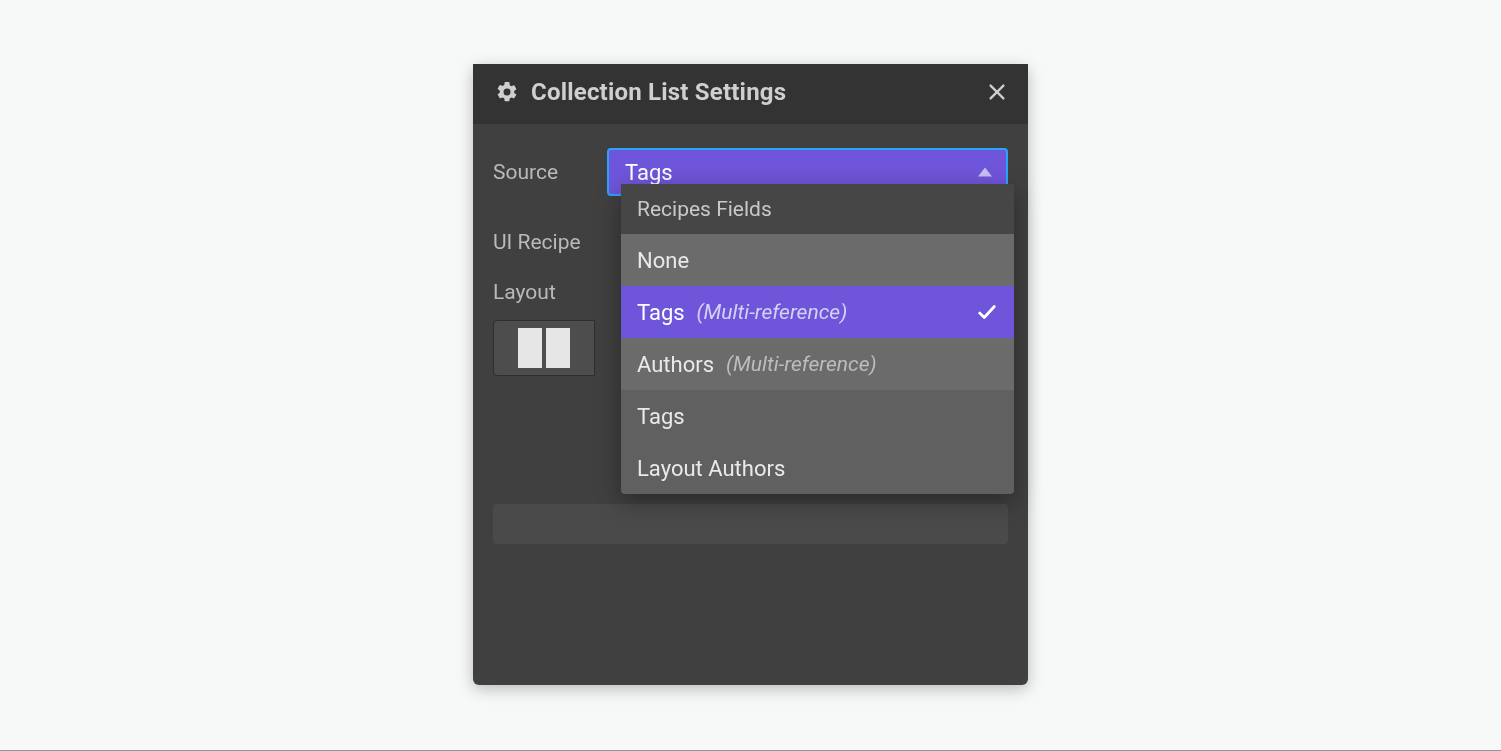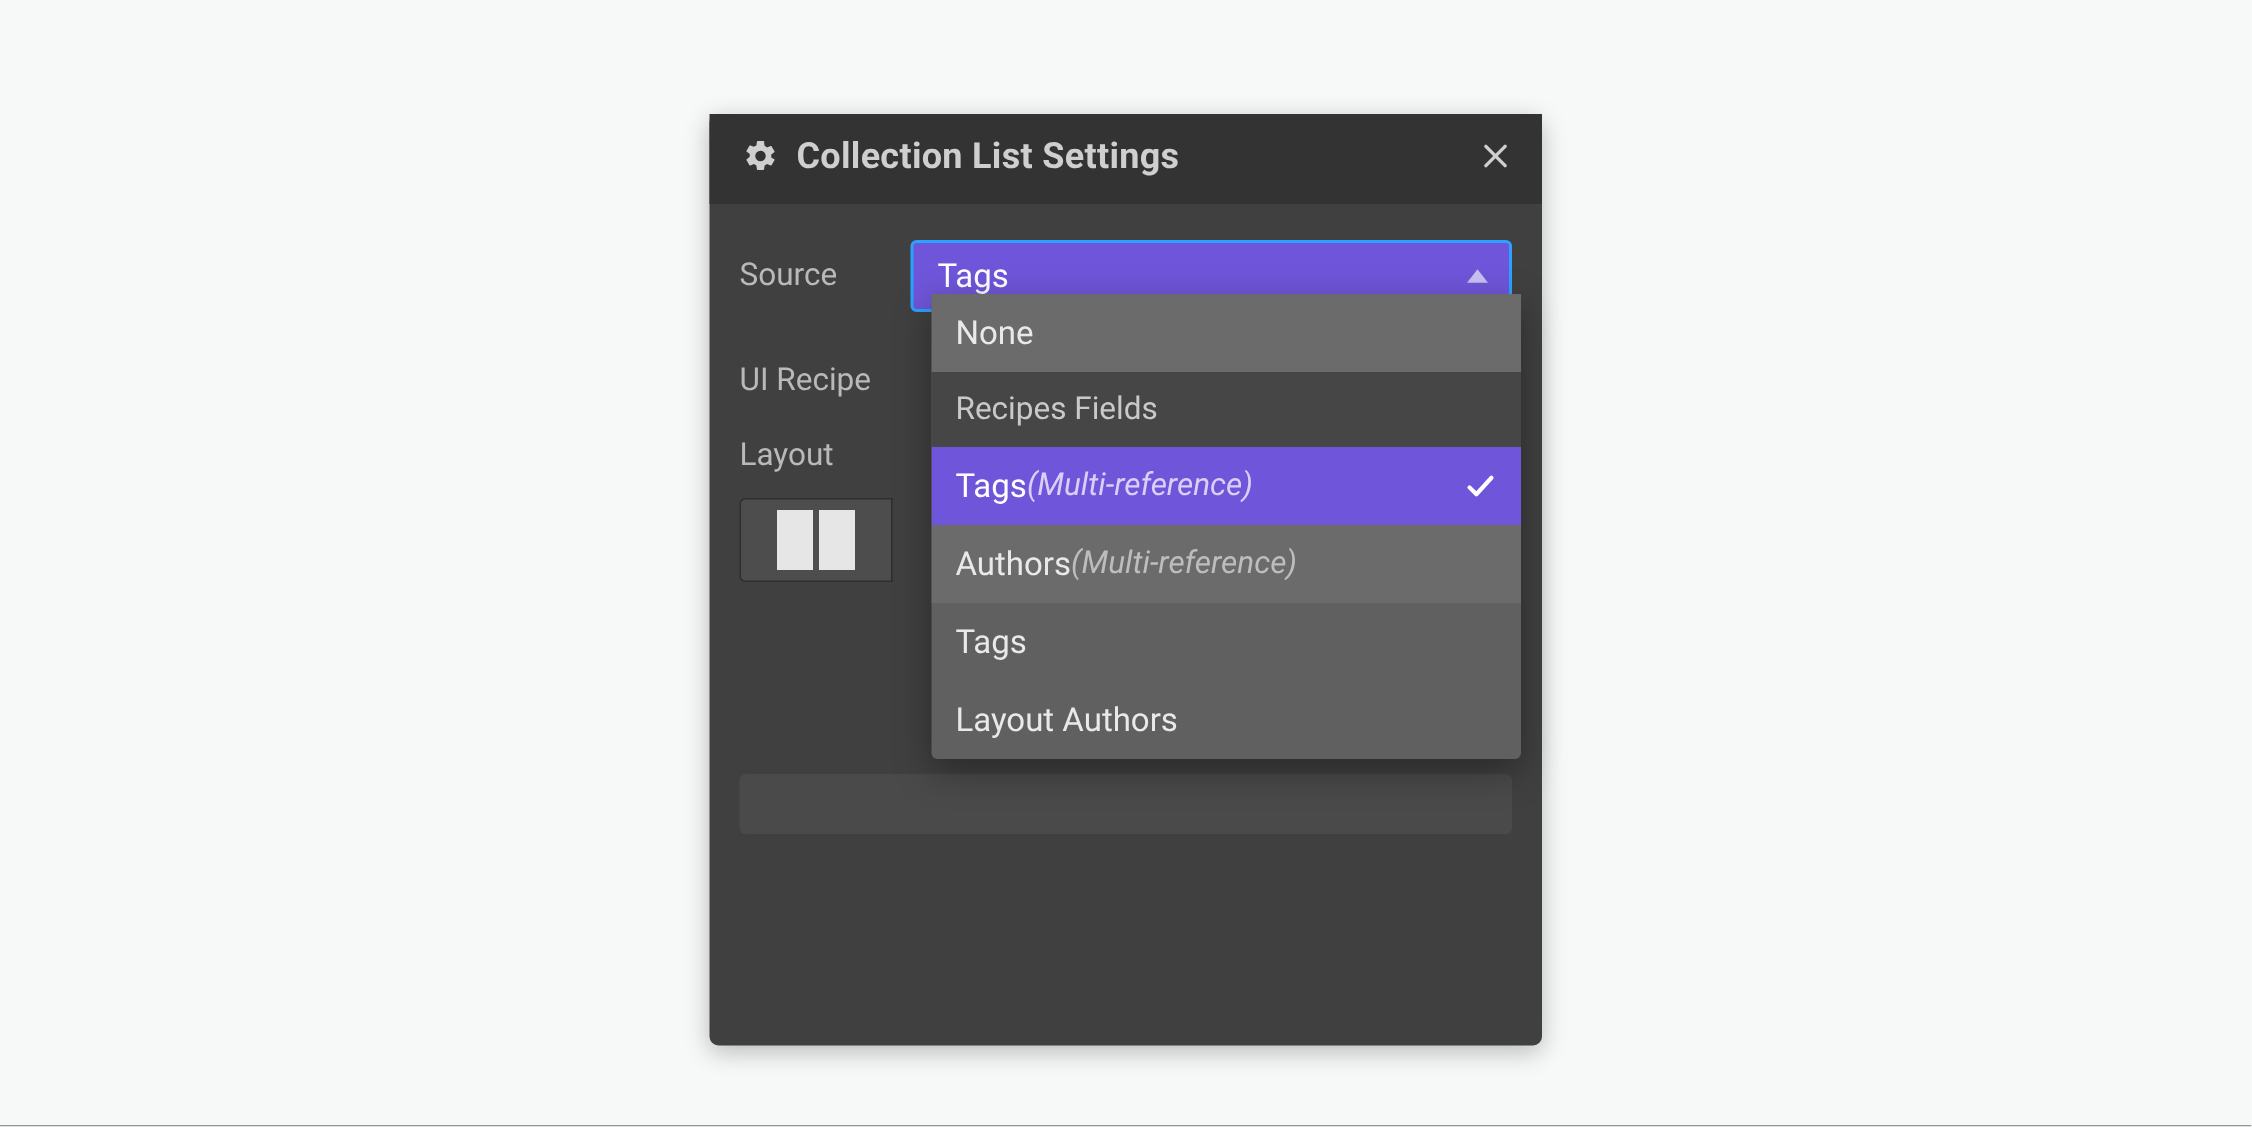--- a/index.html
+++ b/index.html
@@ -2,21 +2,21 @@
 <html><head>
 <meta charset="utf-8">
 <style>
   * { margin: 0; padding: 0; box-sizing: border-box; }
   html, body { width: 1501px; height: 751px; background: #f7f8f8; font-family: -apple-system, BlinkMacSystemFont, "Segoe UI", Roboto, Helvetica, Arial, sans-serif; position: relative; }
   hr.bottom-line { position: absolute; left: 0; right: 0; bottom: 0; border: none; border-top: 1px solid #000; opacity: .4; }
 
   .panel {
     position: absolute;
     left: 473px;
-    top: 76px;
+    top: 64px;
     width: 555px;
     height: 621px;
     background: #404040;
     border-radius: 6px;
     box-shadow: 0 4px 16px rgba(0,0,0,.25);
     overflow: visible;
   }
   .panel-header {
     display: flex;
     align-items: center;
@@ -73,21 +73,21 @@
     z-index: 10;
   }
   .dd-item {
     display: flex; align-items: center;
     height: 52px;
     padding: 0 16px;
     font-size: 22px;
     color: #e9e9e9;
     cursor: pointer;
   }
-  .dd-item .note { color: #bdbdbd; font-style: italic; margin-left: 0; font-size: 21px; }
+  .dd-item .note { color: #bdbdbd; font-style: italic; margin-left: 12px; font-size: 21px; }
   .dd-item.selected { background: #6f55d9; color: #fff; }
   .dd-item.selected .note { color: #d8d0f6; }
   .dd-item.group-header {
     background: #3a3a3a;
     color: #c9c9c9;
     font-size: 21px;
     cursor: default;
     height: 50px;
   }
   .dd-item.group-header[data-name="dropdown-group-header-recipes-fields"] { background:#464646; }
@@ -157,26 +157,26 @@
               <div class="bar"></div>
           </div>
         </div>
       </div>
     </div>
 
     <div class="panel-footer-shade" data-name="panel-footer-placeholder"></div>
 
     <div class="dropdown" data-name="source-dropdown">
 
+      <div class="dd-item group-header" data-name="dropdown-group-header-recipes-fields">
+        <span data-name="dropdown-item-label">Recipes Fields</span>
+      </div>
+
       <div class="dd-item hover" data-name="dropdown-option-none">
         <span data-name="dropdown-item-label">None</span>
-      </div>
-
-      <div class="dd-item group-header" data-name="dropdown-group-header-recipes-fields">
-        <span data-name="dropdown-item-label">Recipes Fields</span>
       </div>
 
       <div class="dd-item selected" data-name="dropdown-option-tags-multiref">
         <span data-name="dropdown-item-label">Tags</span>
         <span class="note" data-name="dropdown-item-note">(Multi-reference)</span>
         <svg class="check" data-name="check-icon" viewBox="0 0 24 24" fill="none" stroke="currentColor" stroke-width="3" stroke-linecap="round" stroke-linejoin="round">
           <polyline points="4 13 9 18 20 6"></polyline>
         </svg>
       </div>
 

